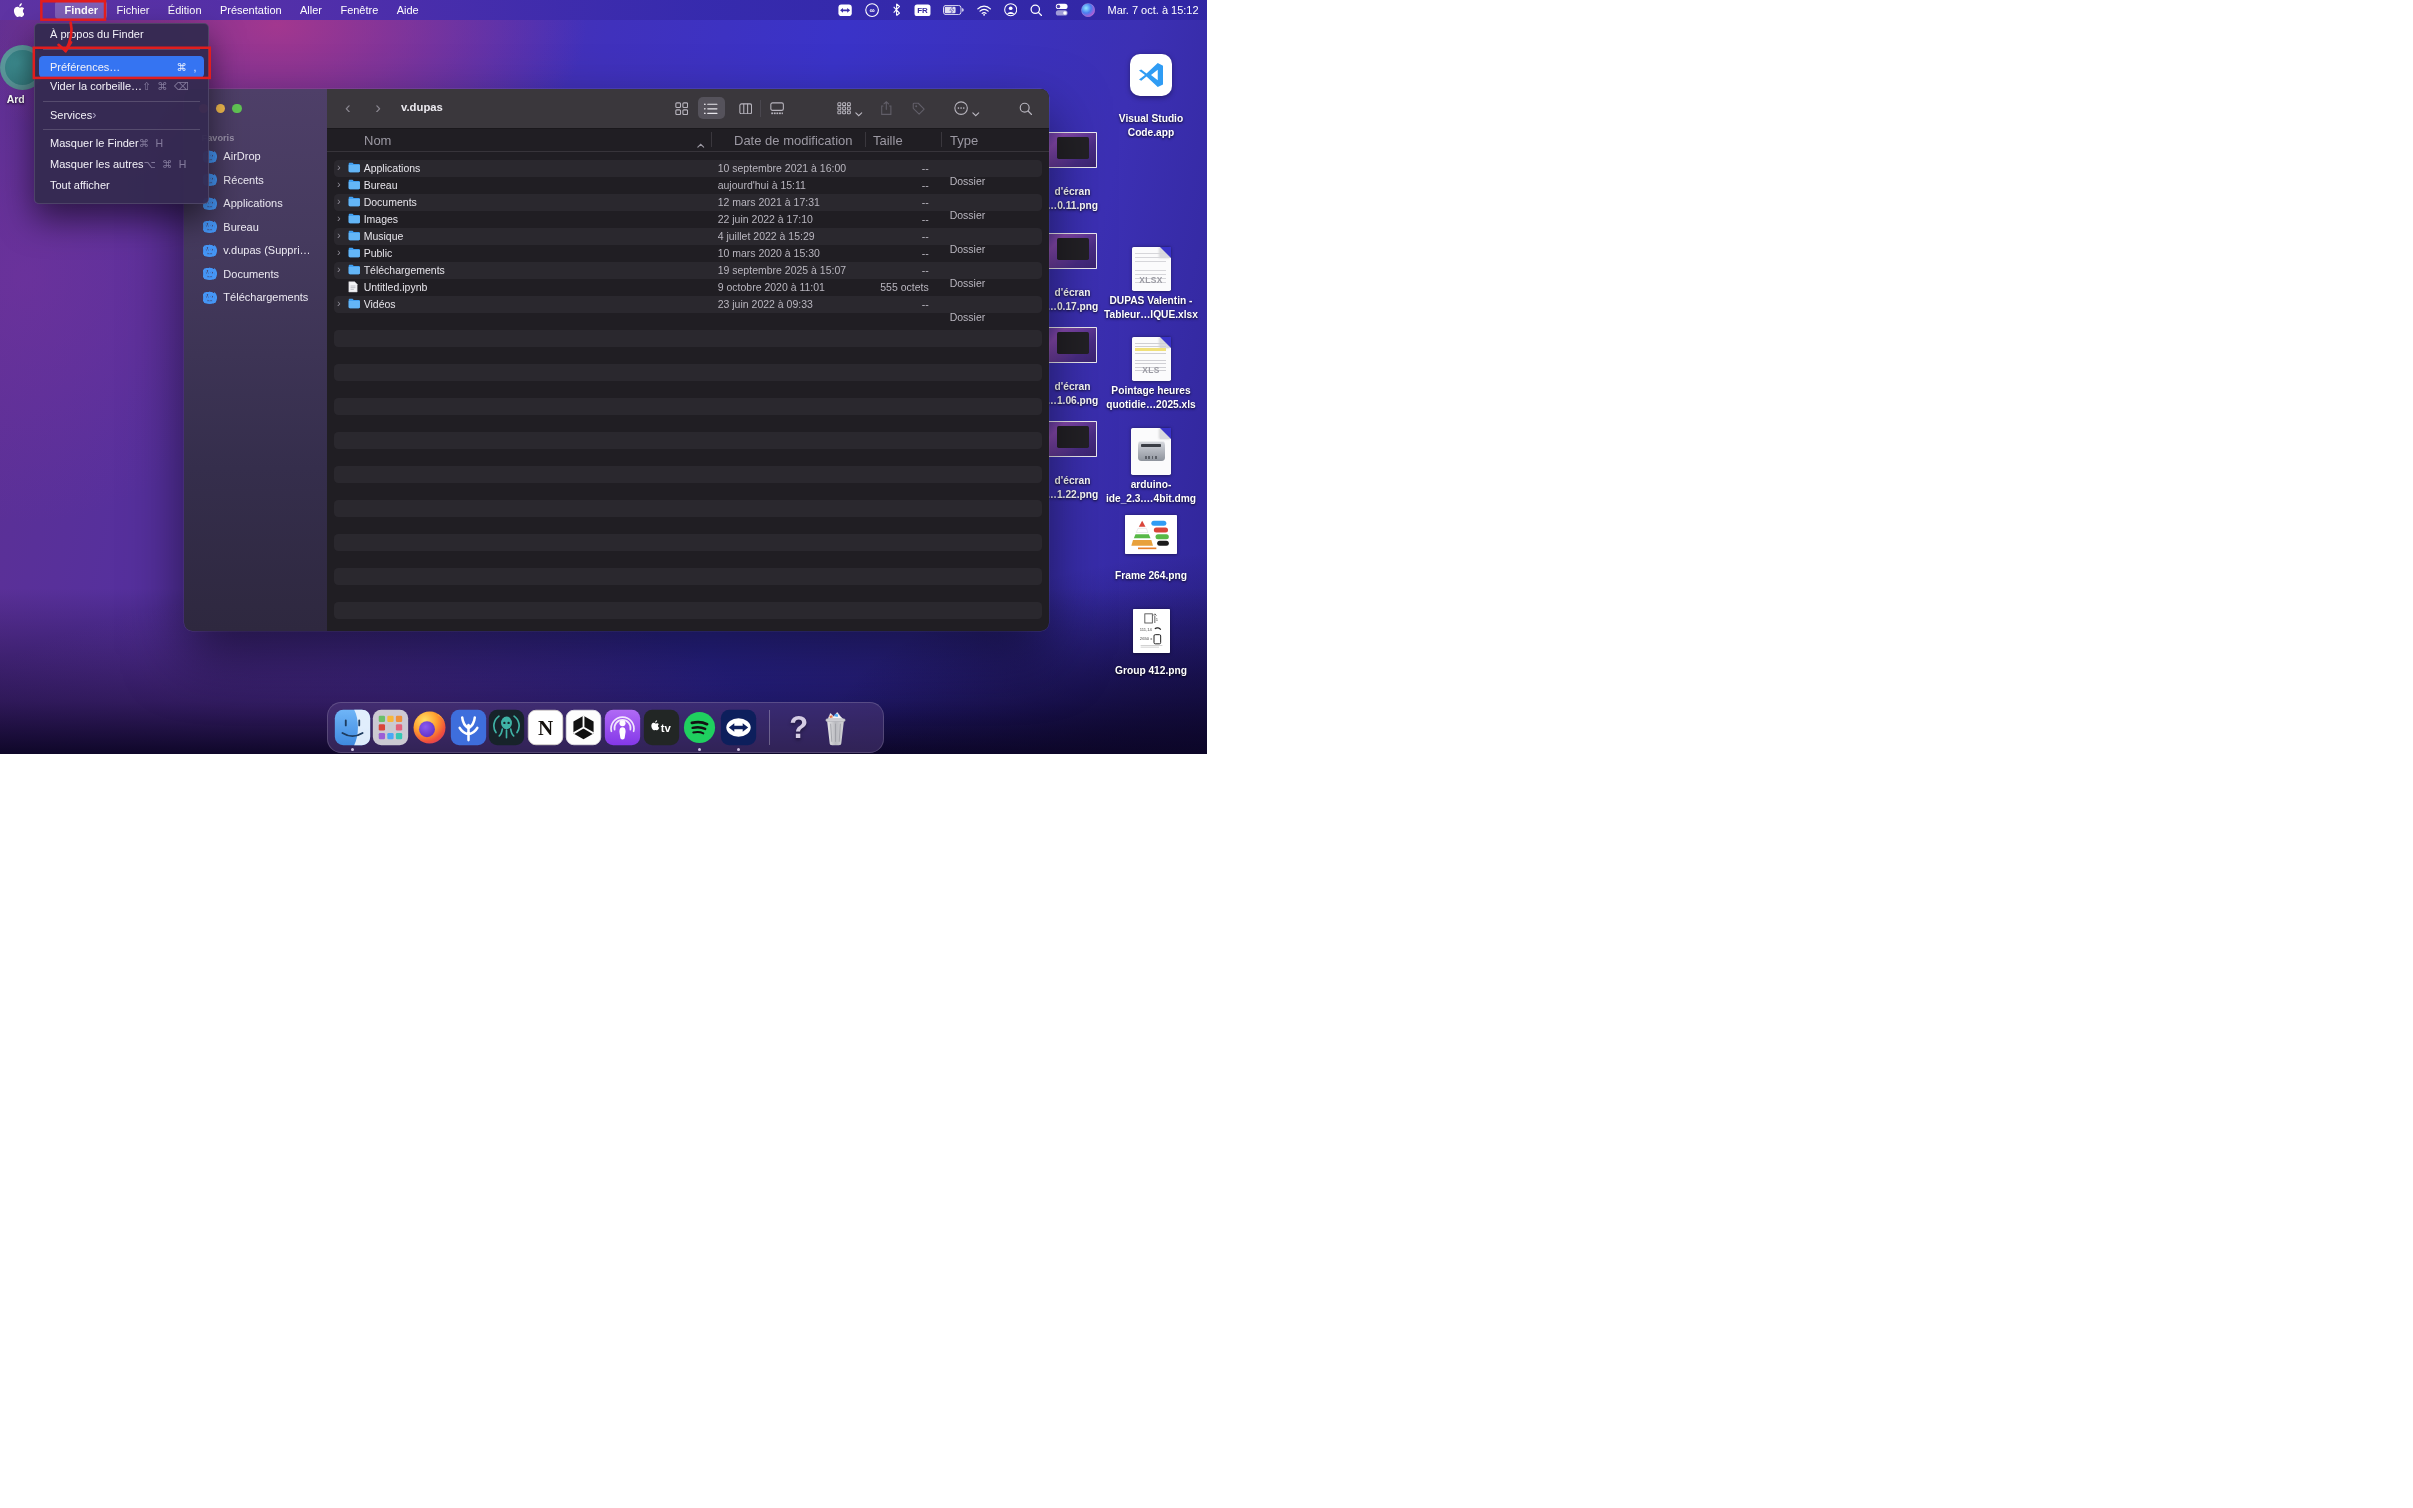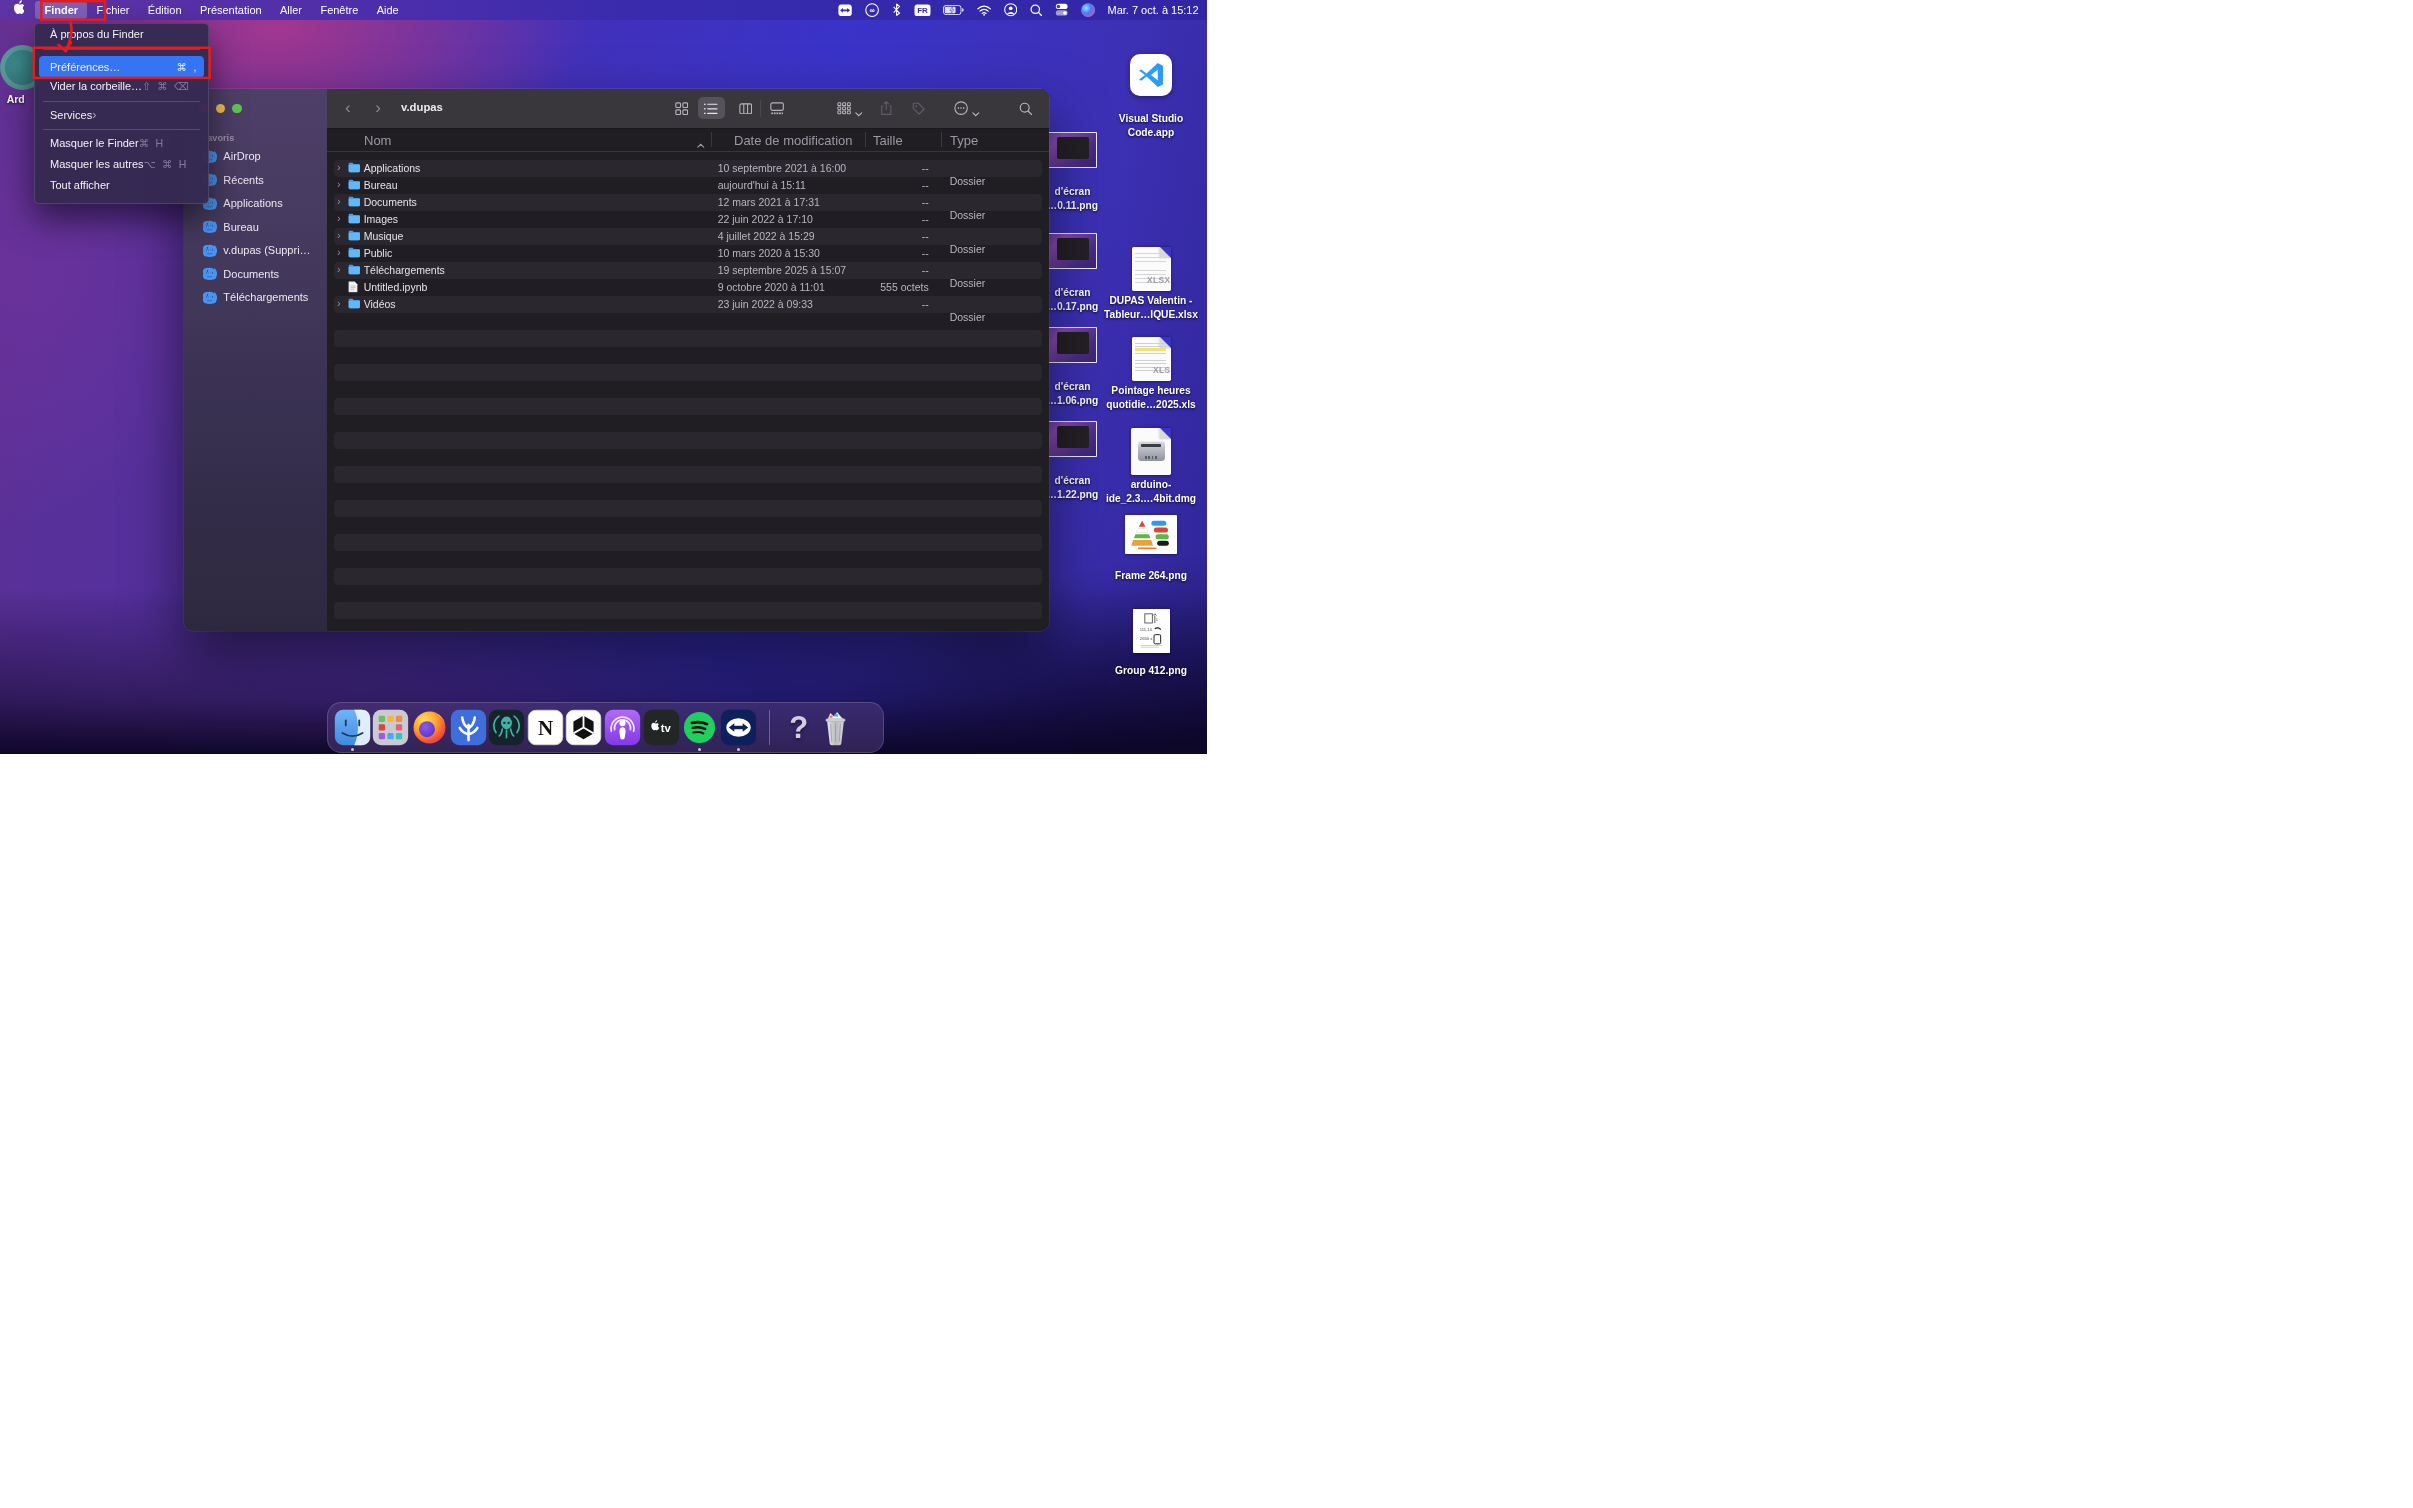--- a/index.html
+++ b/index.html
@@ -11,21 +11,21 @@
     radial-gradient(754px 436px at 1249px 821px, rgba(12,6,40,.95), rgba(12,6,40,0) 62%),
     linear-gradient(to top, rgba(10,4,34,.95) 0%, rgba(10,4,34,.55) 7%, rgba(10,4,34,0) 22%),
     radial-gradient(637px 251px at 360px 758px, rgba(130,70,190,.75), rgba(130,70,190,0) 68%),
     radial-gradient(469px 268px at 277px 25px, rgba(176,56,140,.85), rgba(176,56,140,0) 66%),
     radial-gradient(352px 352px at 25px 277px, rgba(120,52,160,.5), rgba(120,52,160,0) 70%),
     linear-gradient(102deg,#5e3093 0%,#54309f 22%,#4031bc 45%,#3a33c8 62%,#3c30b4 84%,#2f2596 100%);}
   
   .menubar{position:absolute;left:0;top:0;right:0;height:20px;z-index:90;display:flex;align-items:center;
     background:linear-gradient(90deg,rgba(94,52,164,.95),rgba(74,46,172,.93) 28%,rgba(54,42,172,.93) 58%,rgba(48,38,164,.95));
     color:#fff;font-size:11px;}
-  .mb-left{display:flex;align-items:flex-start;height:100%;}
+  .mb-left{display:flex;align-items:center;height:100%;gap:20px;}
   .mb-apple{padding:0 11.7px 0 11px;display:flex;align-items:center;}
   .mb-item{padding:0 9.2px;height:100%;display:flex;align-items:center;white-space:nowrap;}
   .mb-item.active{background:rgba(255,255,255,.22);border-radius:3.4px;font-weight:700;height:18.4px;margin-top:0.8px;}
   .mb-right{margin-left:auto;display:flex;align-items:center;gap:12.6px;padding-right:8.4px;height:100%;}
   .mb-ic{display:flex;align-items:center;}
   .mb-clock{white-space:nowrap;font-size:11px;}
   
   .dropdown{position:absolute;left:34px;top:22.6px;width:173px;z-index:100;
     background:rgba(52,42,80,.96);border:0.8px solid rgba(255,255,255,.12);border-radius:5px;
     box-shadow:0 15px 34px rgba(0,0,0,.55);padding:4.2px 0 3.4px;color:#f3f1f8;font-size:11px;}
@@ -119,21 +119,21 @@
     box-shadow:0 0.8px 3.4px rgba(0,0,0,.4);}
   .page::after{content:"";position:absolute;right:0;top:0;border-style:solid;border-width:0 11px 11px 0;
     border-color:#3a33c8 #3a33c8 #d9d9de #d9d9de;filter:drop-shadow(-0.8px 0.8px 0.8px rgba(0,0,0,.15));}
   .xlsx .thumb,.xls .thumb{width:39px;height:44px;}
   .xlsx .thumb .v-page,.xls .thumb .v-page,.dmg .thumb .v-page{display:block;}
   .xlsx .v-lines,.xls .v-lines{display:block;position:absolute;left:3.4px;right:4.2px;top:5.9px;bottom:6.7px;
     background:repeating-linear-gradient(to bottom,#d6d6da 0 0.8px,transparent 0.8px 4.2px);}
   .xls .v-lines{background:
     linear-gradient(#f0e07a,#f0e07a) 0 5px/100% 3.4px no-repeat,
     repeating-linear-gradient(to bottom,#cfcfd4 0 0.8px,transparent 0.8px 3.4px);}
-  .wmark{display:block;position:absolute;left:0;right:0;bottom:5.9px;text-align:right;font-size:8.4px;
+  .wmark{display:block;position:absolute;left:0;right:0;bottom:5.9px;text-align:center;font-size:8.4px;
     font-weight:700;color:#9a9aa2;letter-spacing:0.4px;}
   .xlsx .d-label,.xls .d-label,.dmg .d-label{margin-top:3.4px;}
   
   .dmg .thumb{width:40px;height:47px;}
   .dmg .thumb .v-page{width:40px;height:47px;}
   .dmg .v-drive{display:block;position:absolute;left:6.7px;top:13.4px;width:27px;height:20px;border-radius:3.4px;
     background:linear-gradient(180deg,#d8dadf 0%,#aeb2ba 55%,#8f949d 100%);box-shadow:inset 0 0.8px 0 #f2f3f5;}
   .dmg .v-drive::before{content:"";position:absolute;left:3.4px;top:2.5px;right:3.4px;height:3.4px;border-radius:0.8px;background:#3a3d44;}
   .dmg .v-drive::after{content:"";position:absolute;left:7.5px;bottom:2.5px;width:11.7px;height:3.4px;
     background:repeating-linear-gradient(90deg,#5a5e66 0 1.7px,transparent 1.7px 3.4px);}

